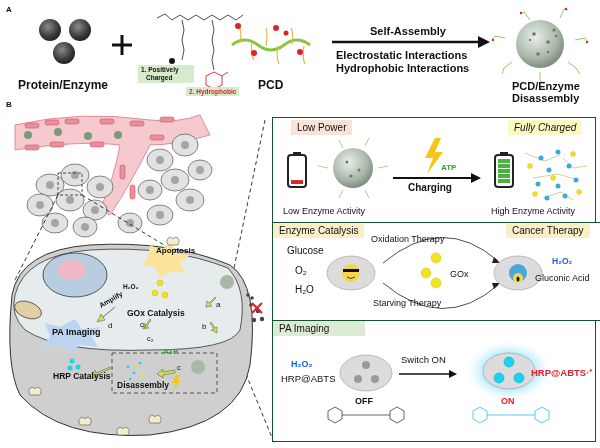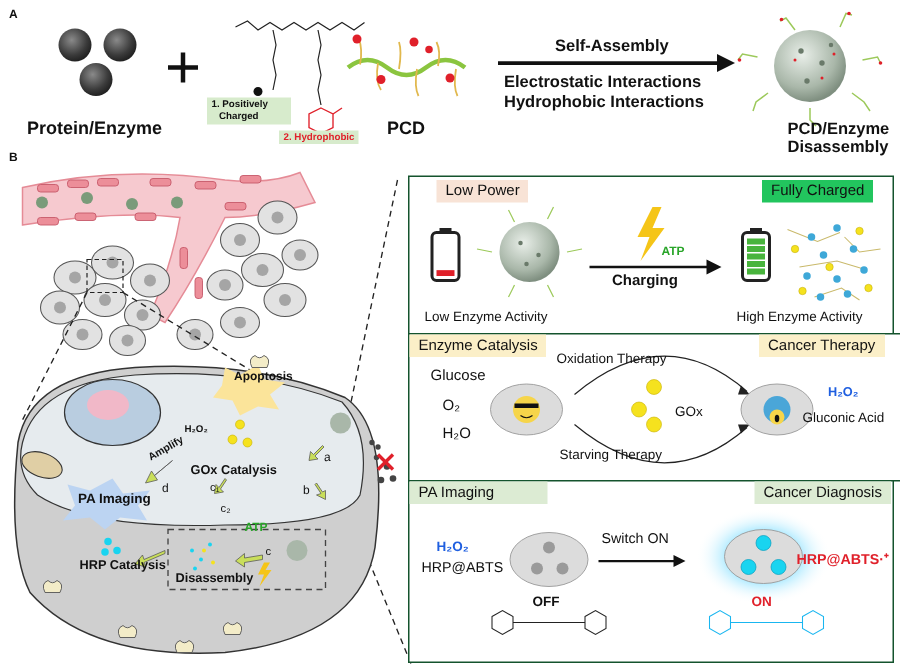--- a/index.html
+++ b/index.html
@@ -110,21 +110,21 @@
 <div class="abs label" style="left:18px;top:78px;font-size:12px;">Protein/Enzyme</div>
 <div class="abs bold" style="left:138px;top:65px;width:50px;font-size:6.5px;line-height:8px;background:#d7ebcc;padding:1px 3px;">
   <div>1. Positively</div>
   <div style="padding-left:5px;">Charged</div>
 </div>
 <div class="abs bold" style="left:186px;top:87px;font-size:6.5px;color:#e0202a;background:#d7ebcc;padding:1px 3px;">2. Hydrophobic</div>
 <div class="abs label" style="left:258px;top:78px;font-size:12px;">PCD</div>
 <div class="abs label" style="left:370px;top:25px;">Self-Assembly</div>
 <div class="abs label" style="left:336px;top:49px;">Electrostatic Interactions</div>
 <div class="abs label" style="left:336px;top:62px;">Hydrophobic Interactions</div>
-<div class="abs label" style="left:512px;top:80px;text-align:left;width:64px;margin-left:13px;">
+<div class="abs label" style="left:512px;top:80px;text-align:left;width:64px;">
   <div>PCD/Enzyme</div>
   <div>Disassembly</div>
 </div>
 
 <div class="abs panel-letter" style="left:6px;top:100px;">B</div>
 
 <svg style="left:0;top:105px;" width="280" height="343">
 
   <path d="M15,20 Q80,5 150,15 Q180,18 200,10 L210,30 Q175,40 150,40 Q130,80 110,110 L100,105 Q115,70 120,40 Q80,35 15,45 Z" fill="#f6c9cf" stroke="#e58b96" stroke-width="1"></path>
   <g fill="#ec8e99" stroke="#c6596a" stroke-width="0.6">
@@ -273,21 +273,21 @@
 <div class="abs small" style="left:202px;top:322px;font-size:8px;">b</div>
 <div class="abs small" style="left:140px;top:320px;font-size:7.5px;">c₁</div>
 <div class="abs small" style="left:103px;top:334px;font-size:7.5px;padding-left:44px;">c₂</div>
 <div class="abs small" style="left:177px;top:363px;font-size:7.5px;">c</div>
 <div class="abs small bold" style="left:53px;top:371px;font-size:8.5px;">HRP Catalysis</div>
 <div class="abs small bold" style="left:163px;top:347px;font-size:8px;color:#2aa52a;">ATP</div>
 <div class="abs small bold" style="left:117px;top:380px;font-size:8.5px;">Disassembly</div>
 
 <div class="box" style="left:272px;top:117px;width:322px;height:104px;">
   <div class="hdr" style="left:18px;top:2px;background:#f8e3d6;">Low Power</div>
-  <div class="hdr" style="left:235px;top:2px;background:#22c55e;">Fully Charged</div>
+  <div class="hdr" style="left:235px;top:2px;background:#fef9c3;font-style:italic;">Fully Charged</div>
   <svg style="left:0;top:0;" width="322" height="104">
 
     <g>
       <rect x="15" y="37" width="18" height="32" rx="3" fill="#fff" stroke="#222" stroke-width="2"></rect>
       <rect x="20" y="34" width="8" height="3" fill="#222"></rect>
       <rect id="bat-low-fill" x="18" y="62.1" width="12" height="3.9" fill="#e0202a"></rect>
     </g>
 
     <g>
       <g stroke="#9cc95a" stroke-width="0.8" fill="none">
@@ -385,21 +385,20 @@
   </svg>
   <div class="abs small" style="left:98px;top:11px;">Oxidation Therapy</div>
   <div class="abs small" style="left:100px;top:75px;">Starving Therapy</div>
   <div class="abs small" style="left:177px;top:46px;">GOx</div>
   <div class="abs small bold" style="left:279px;top:33px;color:#1f5fe0;font-size:8.5px;">H₂O₂</div>
   <div class="abs small" style="left:262px;top:50px;">Gluconic Acid</div>
 </div>
 
 <div class="box" style="left:272px;top:320px;width:322px;height:120px;">
   <div class="hdr" style="left:0;top:0;width:80px;background:#dcebd3;">PA Imaging</div>
-  <div class="hdr" style="left:230px;top:0;background:#dcebd3;">Cancer Diagnosis</div>
   <div class="abs small bold" style="left:18px;top:38px;color:#1f5fe0;font-size:9px;">H₂O₂</div>
   <div class="abs small" style="left:8px;top:52px;font-size:9.5px;">HRP@ABTS</div>
   <svg style="left:0;top:0;" width="322" height="120">
     <ellipse cx="93" cy="52" rx="26" ry="18" fill="#dcdcdc" stroke="#999" stroke-width="0.6"></ellipse>
     <g fill="#9a9a9a">
         <circle cx="93" cy="44" r="4"></circle>
         <circle cx="85" cy="58" r="4"></circle>
         <circle cx="102" cy="58" r="4"></circle>
       </g>
     <g>

